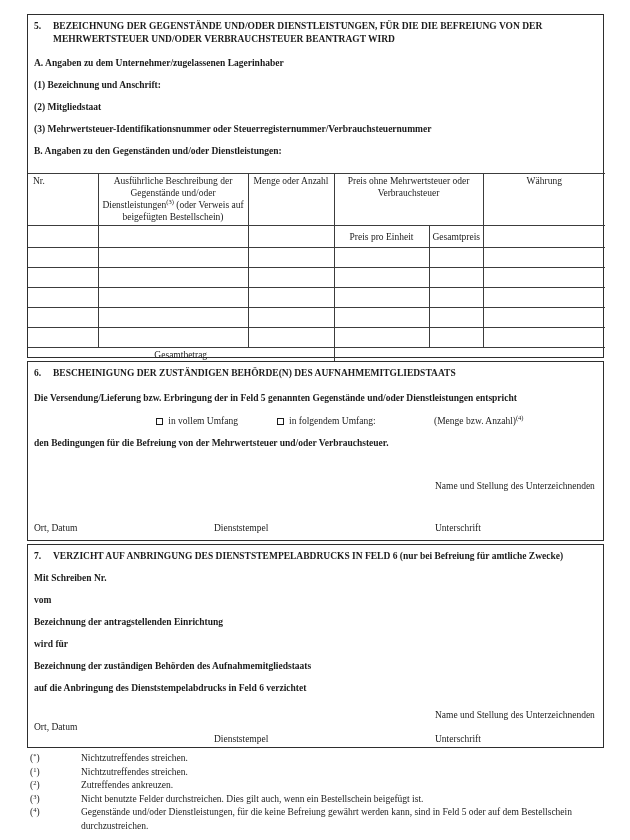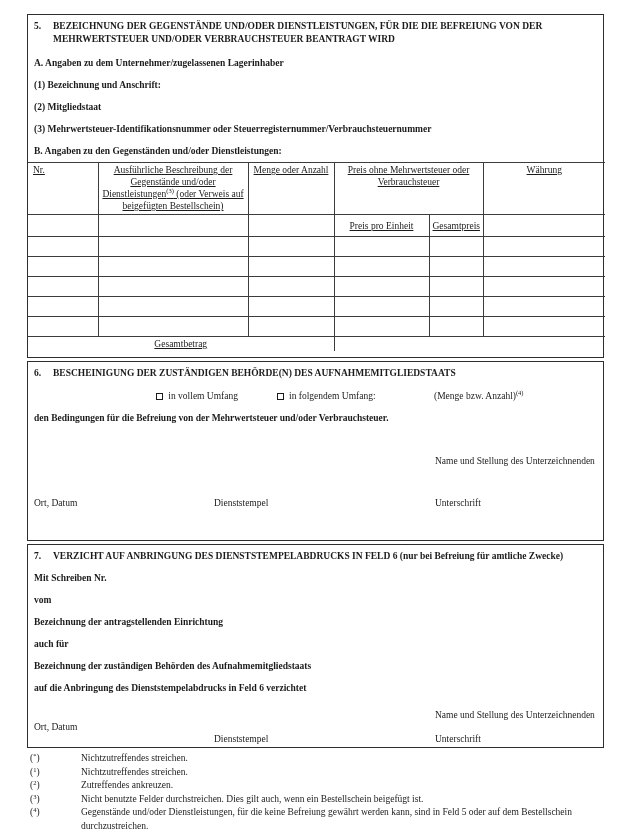--- a/index.html
+++ b/index.html
@@ -16,21 +16,21 @@
   .box{border:1.5px solid #2e2e2e;background:#fff;}
   .box + .box{margin-top:3px;}
 
   .sec-title{display:flex;padding:5px 6px 0 6px;font-weight:bold;line-height:13px;}
   .sec-num{width:19px;flex:none;}
   .sec-text{max-width:505px;}
 
   .pline{margin:12px 6px 0 6px;line-height:10px;white-space:nowrap;font-weight:bold;}
 
   
-  table.goods{width:100%;border-collapse:collapse;table-layout:fixed;margin-top:6px;text-decoration:underline;}
+  table.goods{width:100%;border-collapse:collapse;table-layout:fixed;margin-top:17px;}
   table.goods td{
     border:1px solid #3c3c3c;
     padding:1px 3px;vertical-align:top;text-align:center;
     line-height:12px;overflow:hidden;
   }
   table.goods tr td:first-child{border-left:none;}
   table.goods tr td:last-child{border-right:none;}
   table.goods tr:last-child td{border-bottom:none;}
   tr.hdr1 td{height:52px;}
   tr.hdr1 td.nr-cell{text-align:left;padding-left:5px;}
@@ -150,20 +150,21 @@
         </tr>
       </tbody>
         </table>
     </div>
 
     <div class="box" style="height:180px;">
       <div class="sec-title">
         <span class="sec-num">6.</span>
         <span class="sec-text">BESCHEINIGUNG DER ZUSTÄNDIGEN BEHÖRDE(N) DES AUFNAHMEMITGLIEDSTAATS</span>
       </div>
+      <div class="pline" style="line-height:13px;">Die Versendung/Lieferung bzw. Erbringung der in Feld 5 genannten Gegenstände und/oder Dienstleistungen entspricht</div>
       <div class="cb-row">
         <div class="cb-col1"><span class="cb"></span><span>in vollem Umfang</span></div>
         <div class="cb-col2"><span class="cb"></span><span>in folgendem Umfang:</span></div>
         <div><span>(Menge bzw. Anzahl)</span><sup class="ref">(4)</sup></div>
       </div>
       <div class="pline" style="margin-top:9px;line-height:13px;">den Bedingungen für die Befreiung von der Mehrwertsteuer und/oder Verbrauchsteuer.</div>
       <div class="name-line">Name und Stellung des Unterzeichnenden</div>
       <div class="sig-row">
         <div class="sig-col1">Ort, Datum</div>
         <div class="sig-col2">Dienststempel</div>
@@ -172,21 +173,21 @@
     </div>
 
     <div class="box" style="height:204px;">
       <div class="sec-title">
         <span class="sec-num">7.</span>
         <span class="sec-text" style="max-width:540px;">VERZICHT AUF ANBRINGUNG DES DIENSTSTEMPELABDRUCKS IN FELD 6 (nur bei Befreiung für amtliche Zwecke)</span>
       </div>
       <div class="pline" style="margin-top:9px;line-height:13px;">Mit Schreiben Nr.</div>
       <div class="pline" style="margin-top:9px;line-height:13px;">vom</div>
       <div class="pline" style="margin-top:9px;line-height:13px;">Bezeichnung der antragstellenden Einrichtung</div>
-      <div class="pline" style="margin-top:9px;line-height:13px;">auch für</div>
+      <div class="pline" style="margin-top:9px;line-height:13px;">wird für</div>
       <div class="pline" style="margin-top:9px;line-height:13px;">Bezeichnung der zuständigen Behörden des Aufnahmemitgliedstaats</div>
       <div class="pline" style="margin-top:9px;line-height:13px;">auf die Anbringung des Dienststempelabdrucks in Feld 6 verzichtet</div>
       <div class="s7-name">Name und Stellung des Unterzeichnenden</div>
       <div class="s7-ort">Ort, Datum</div>
       <div class="s7-sig">
         <div class="sig-col1"></div>
         <div class="sig-col2">Dienststempel</div>
         <div>Unterschrift</div>
       </div>
     </div>

